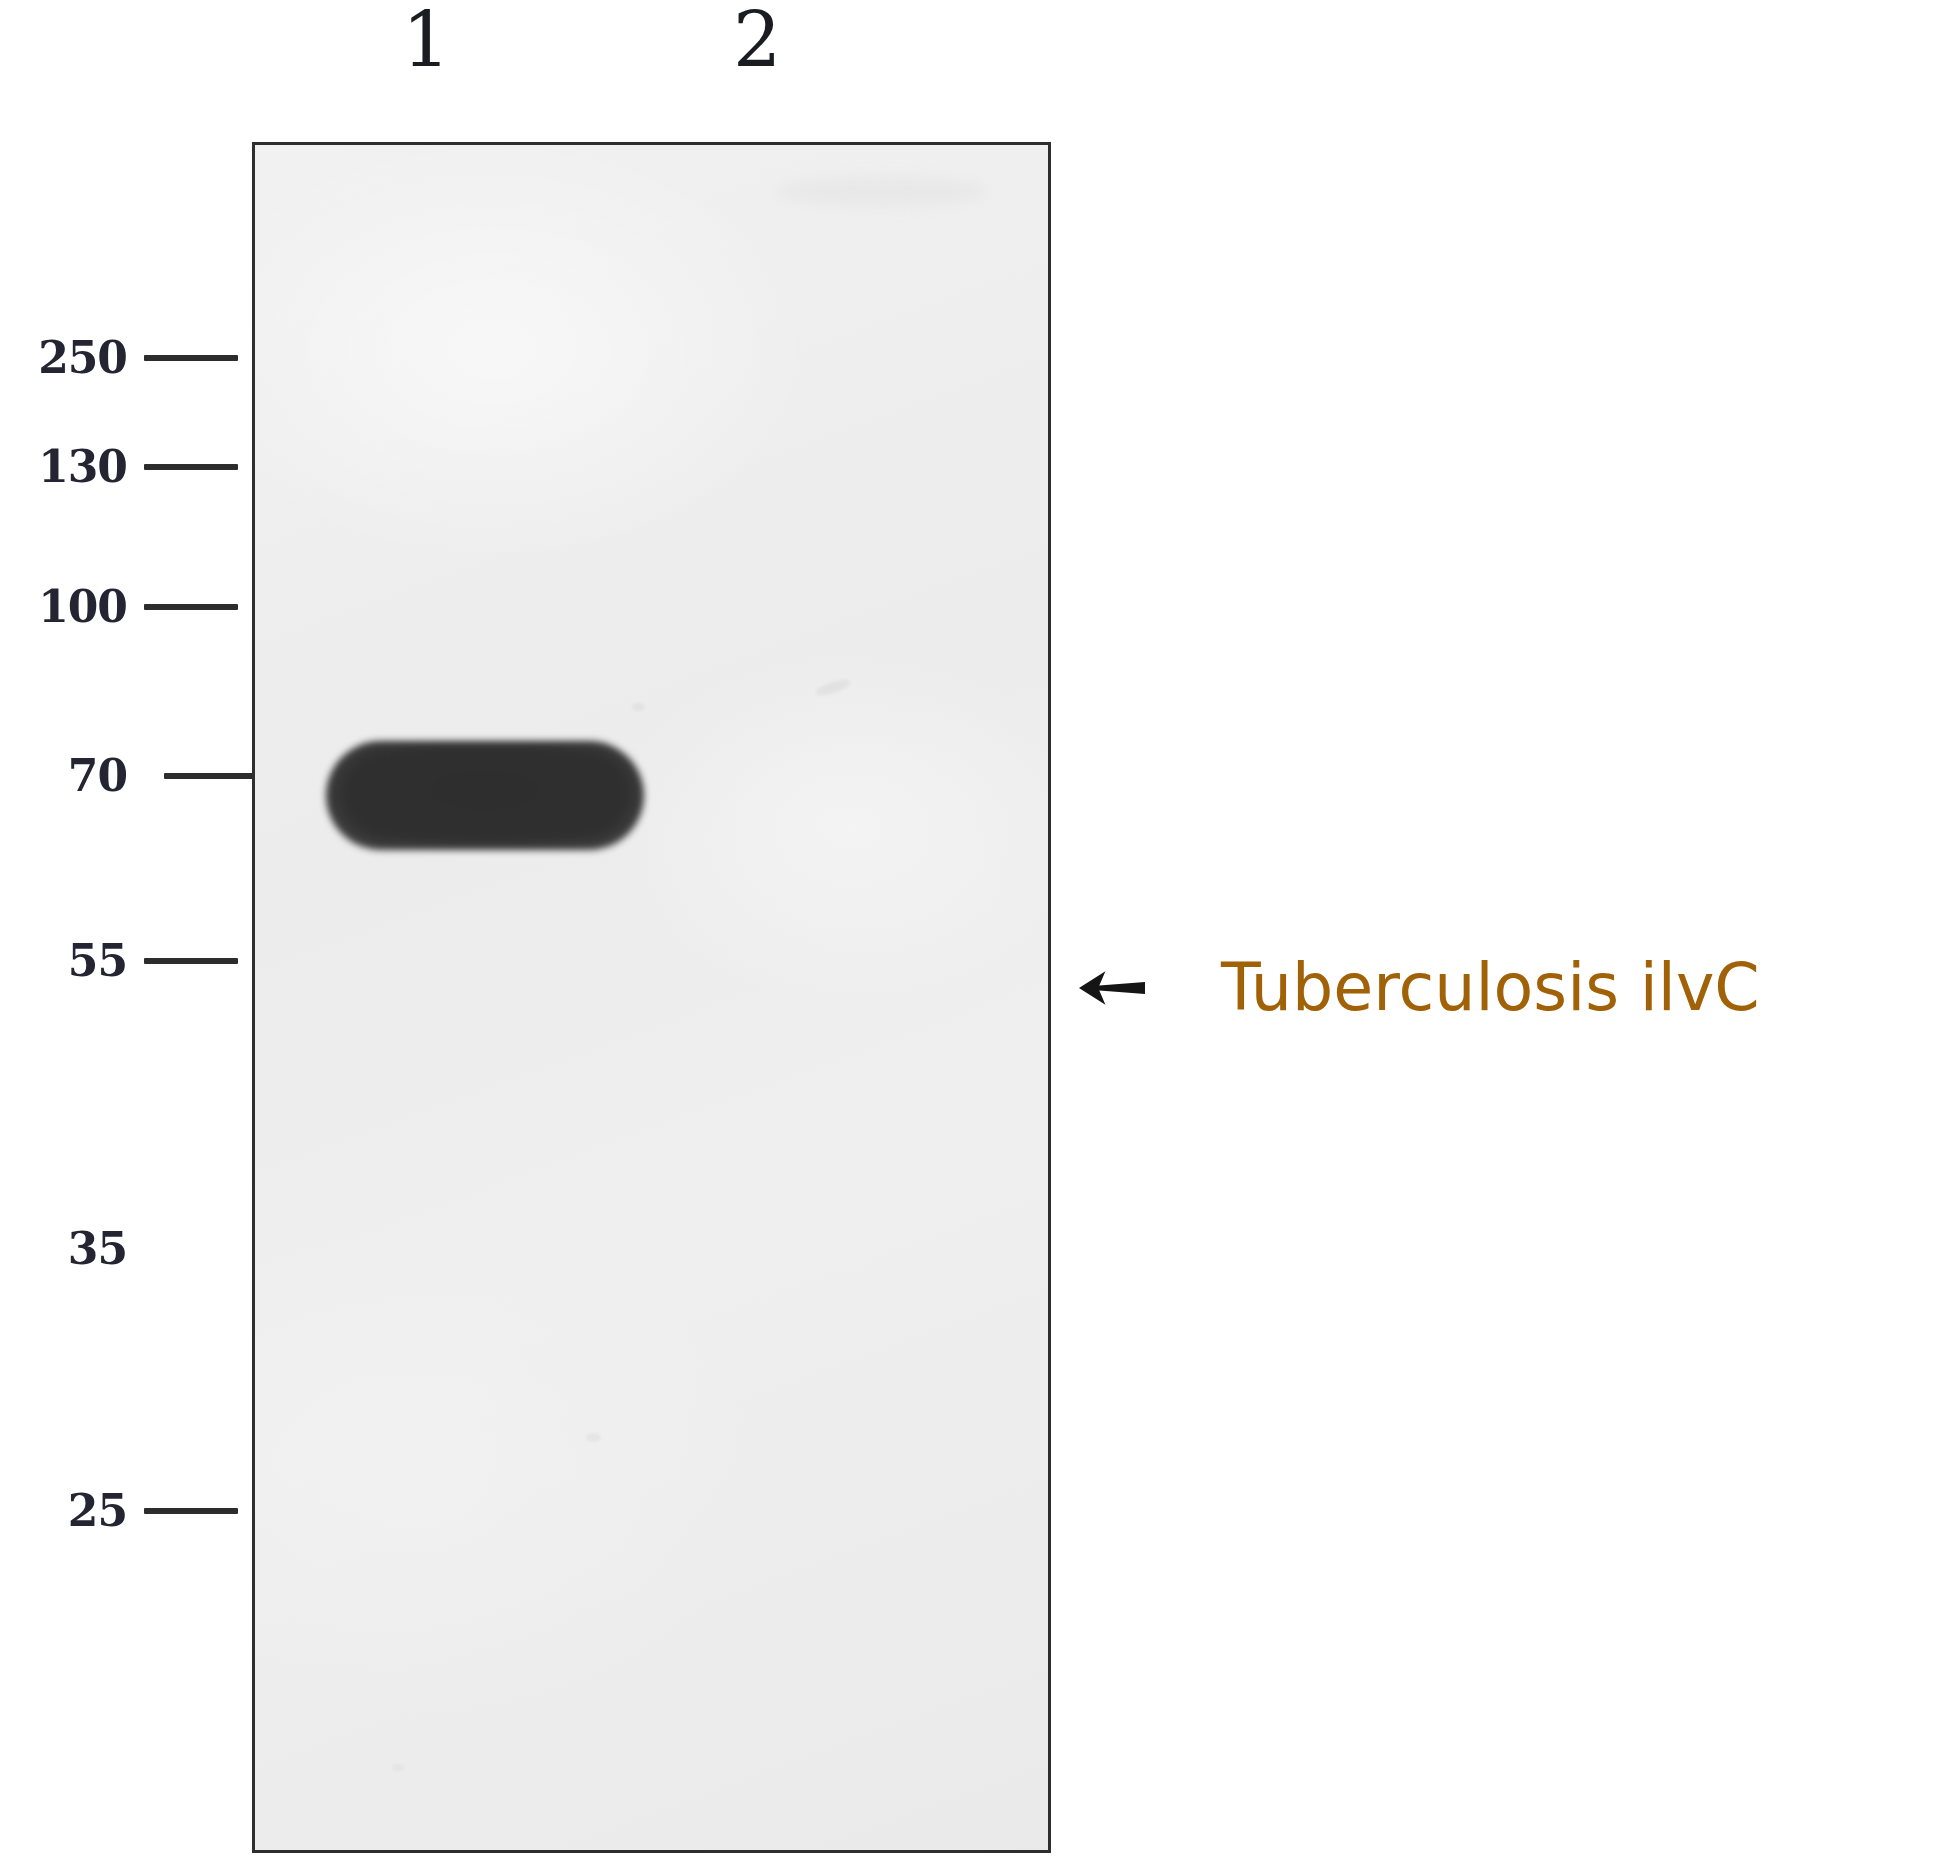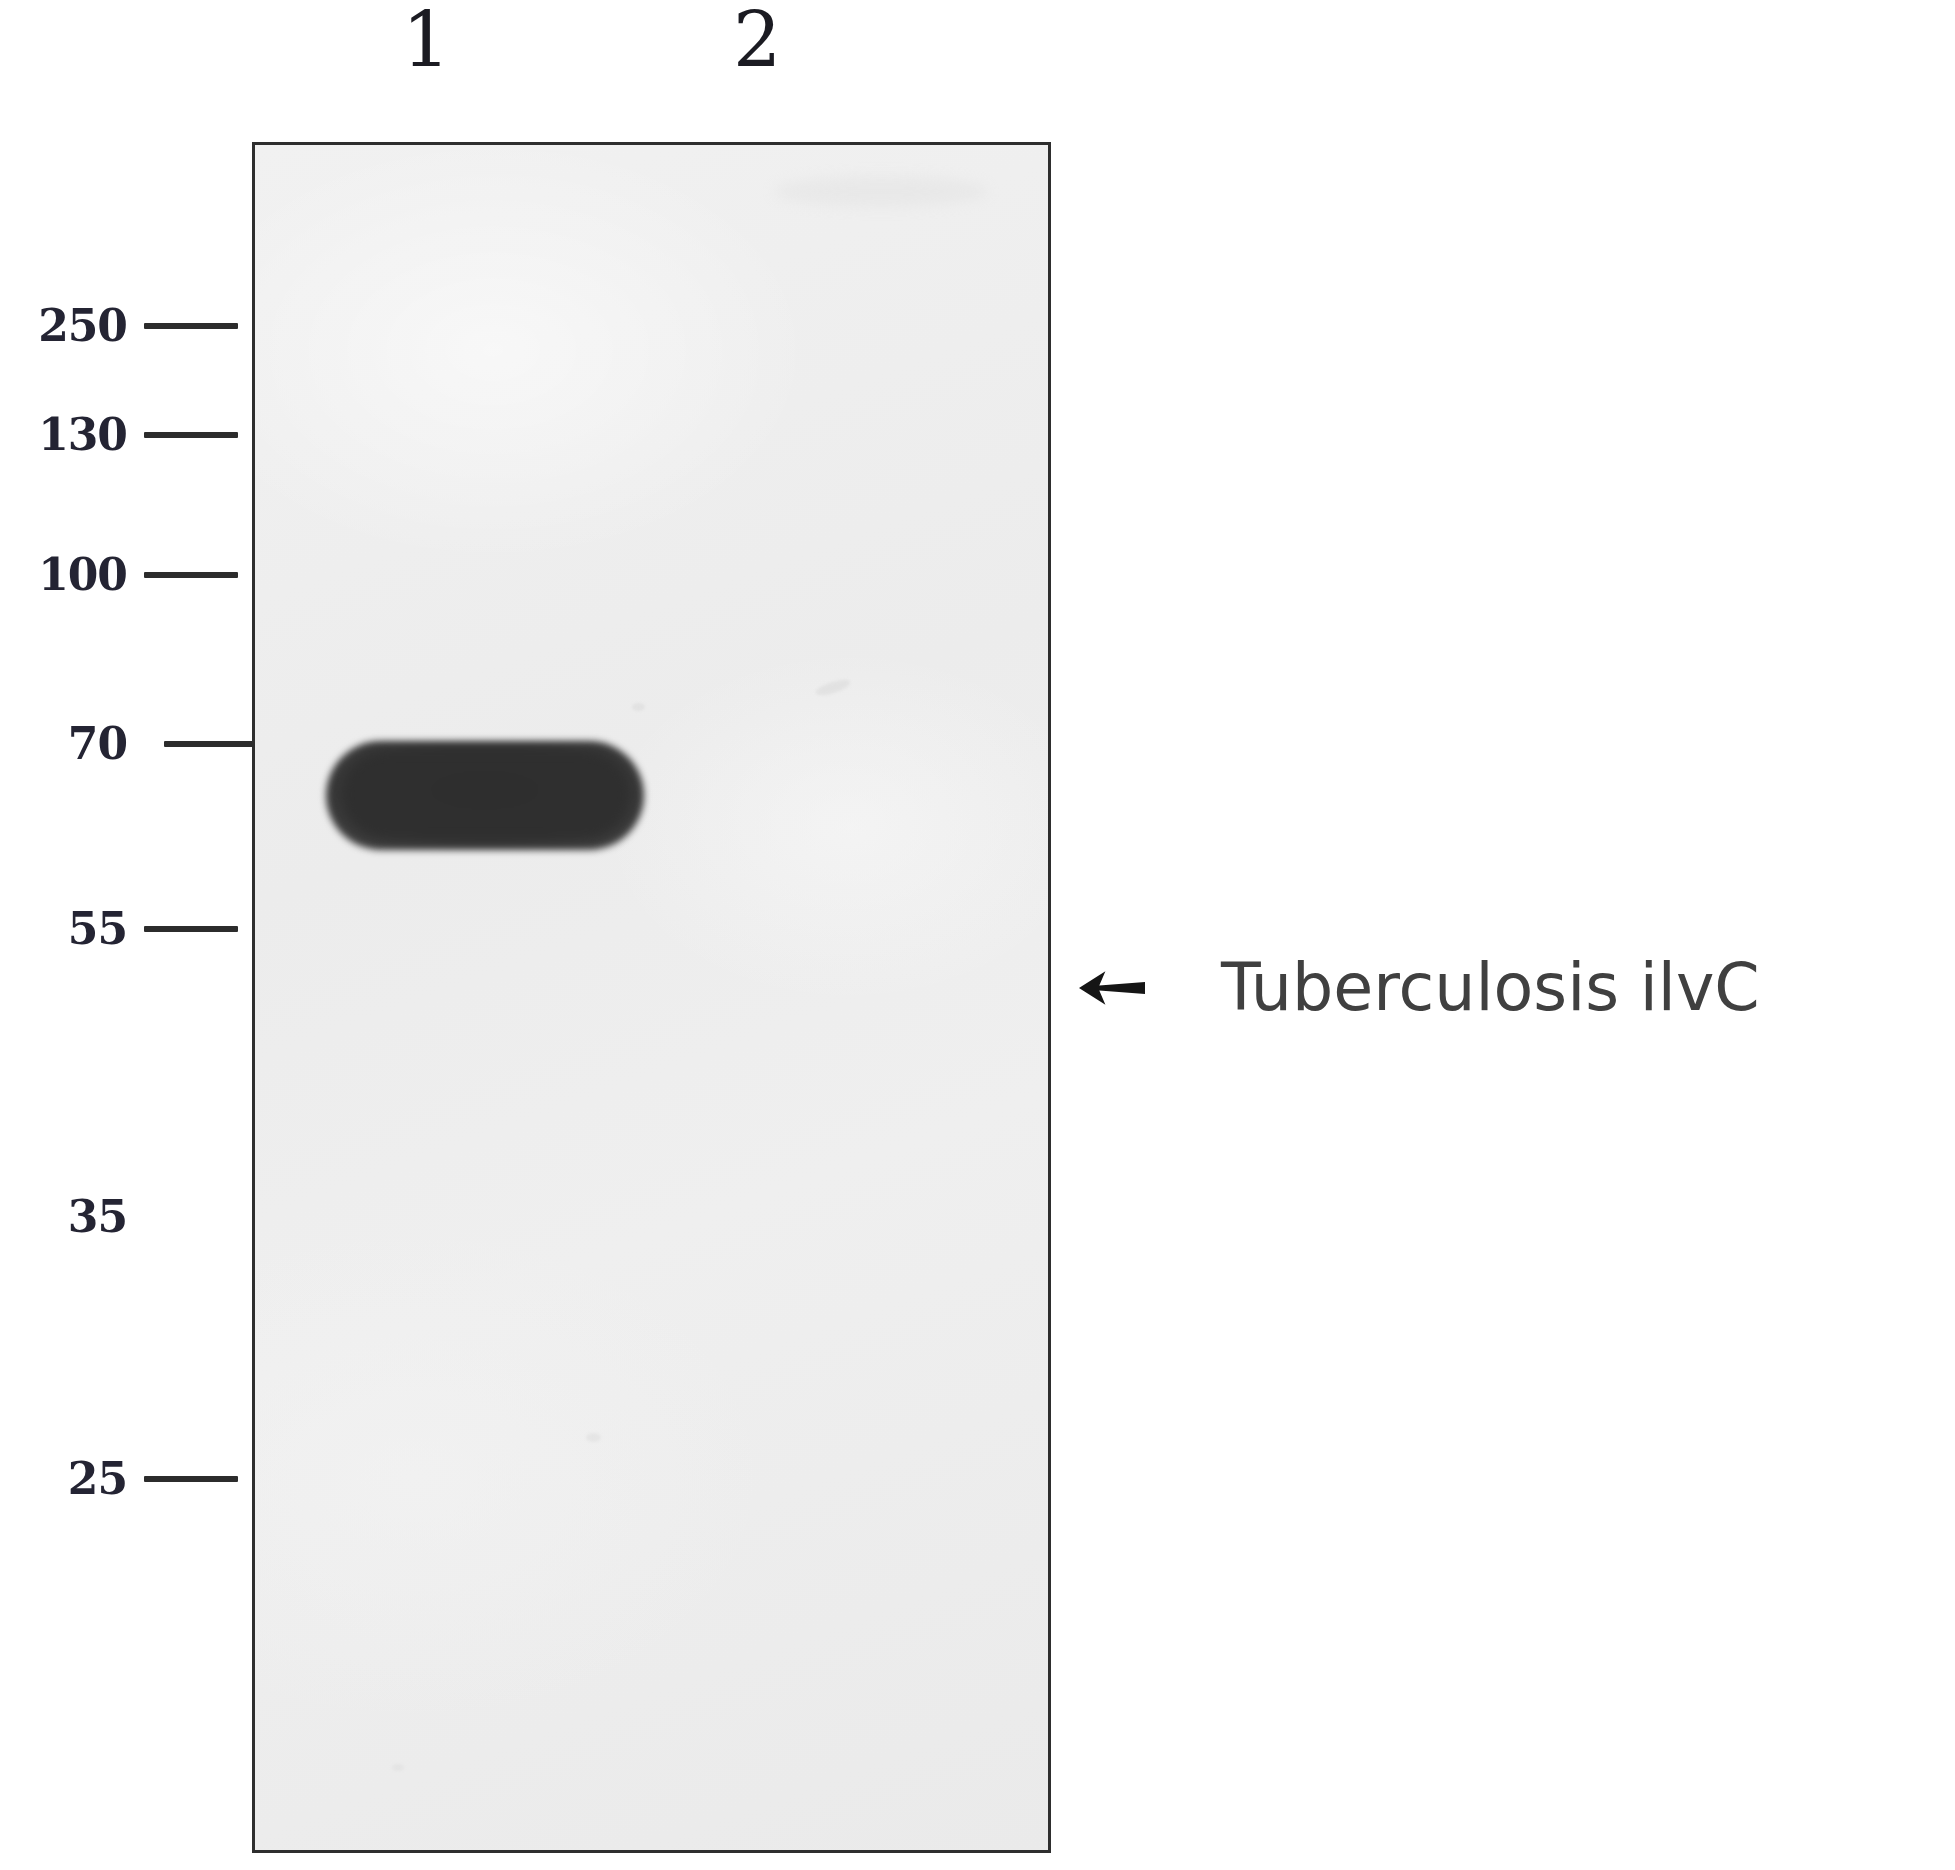--- a/index.html
+++ b/index.html
@@ -84,20 +84,21 @@
     filter: blur(5.6px);
     opacity: .95;
   }
 
   
   .ladder-row {
     position: absolute;
     display: flex;
     align-items: center;
     height: 46px;
+    margin-top: 32px;
   }
   .ladder-value {
     font-family: "DejaVu Serif", serif;
     font-weight: 700;
     font-size: 44px;
     color: #242433;
     width: 127px;
     text-align: right;
     line-height: 46px;
     letter-spacing: -1px;
@@ -121,21 +122,21 @@
   }
   #arrow-left-icon {
     width: 66px;
     height: 46px;
     position: relative;
   }
   #annotation-label {
     margin-left: 76px;
     font-family: "DejaVu Sans", sans-serif;
     font-size: 65px;
-    color: #404040;
+    color: #a16207;
     white-space: nowrap;
     line-height: 1;
   }
 </style>
 </head>
 <body>
 
 <div class="lane-label" id="lane-1">1</div>
 <div class="lane-label" id="lane-2">2</div>
 

